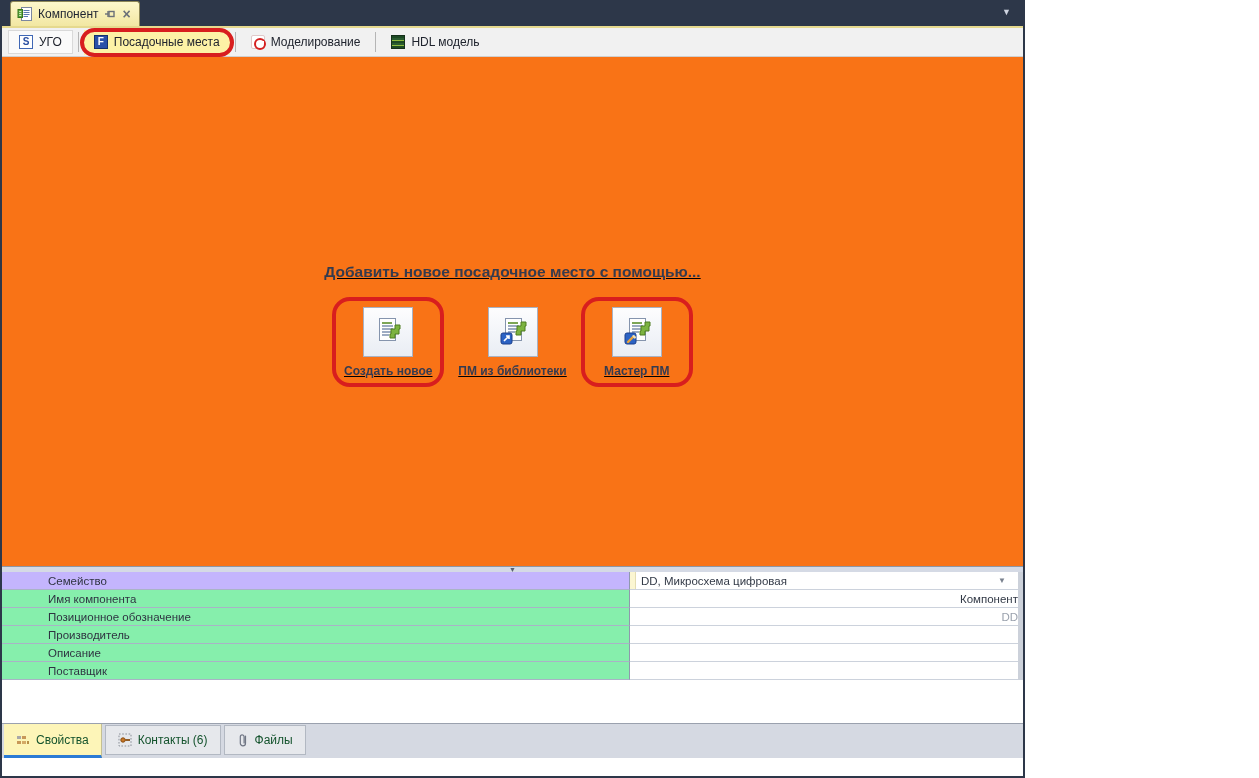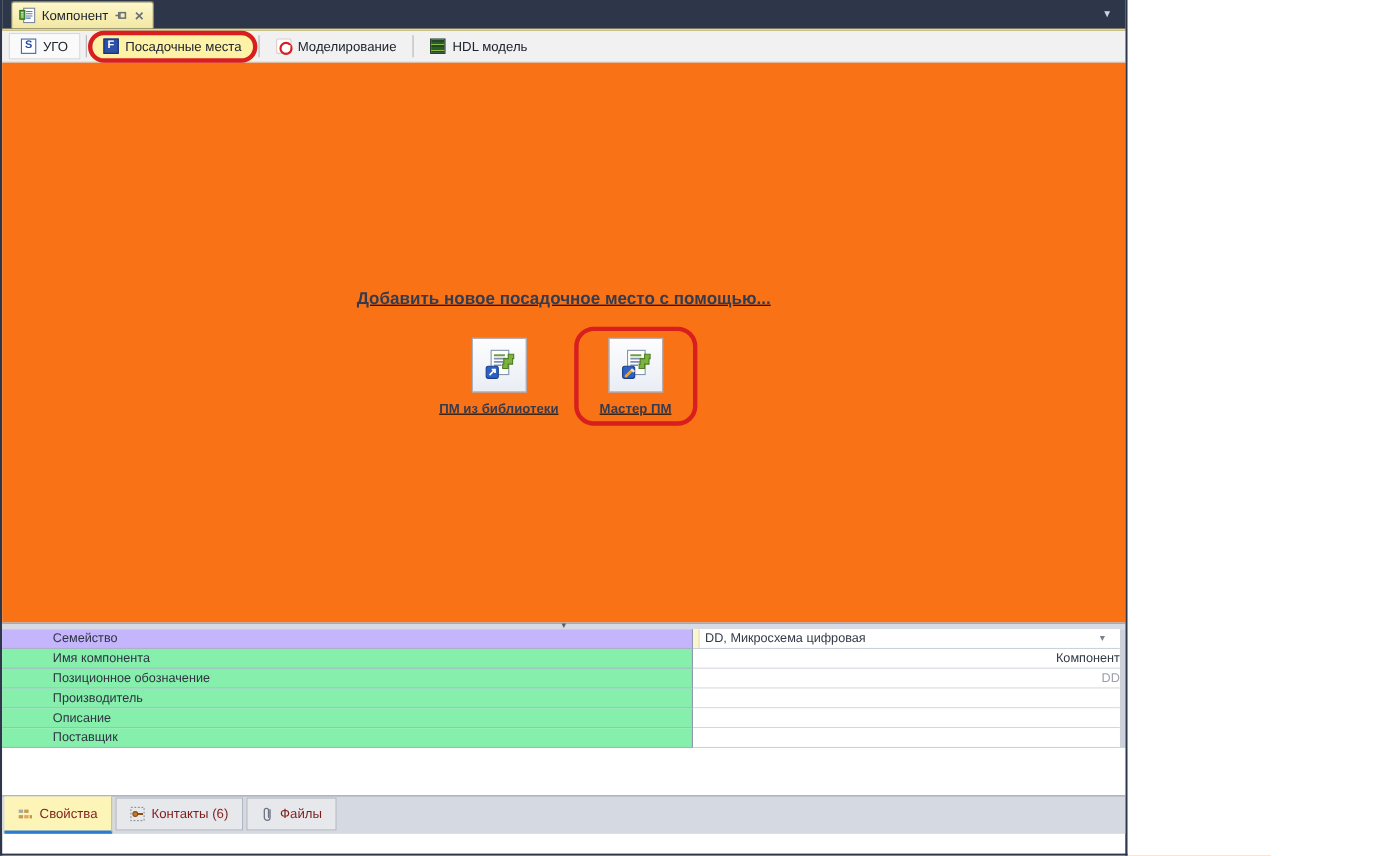--- a/index.html
+++ b/index.html
@@ -69,21 +69,21 @@
   .prop-row.selected .prop-value::before { content:''; position:absolute; left:0; top:0; bottom:0;
                 width:5px; background:#fbf6d2; border-right:1px solid #e4ddb2; }
   .prop-value.muted { color:#9aa1ad; }
   .value-dd { margin-left:auto; margin-right:12px; color:#7a828f; font-size:8px; line-height:1; }
 
   .blank-area { height:43px; background:#fff; flex:none; }
 
   
   .bottombar { height:35px; background:#d5d9e2; border-top:1px solid #9aa1ae;
                display:flex; align-items:flex-start; padding-left:2px; flex:none; }
-  .btab { display:flex; align-items:center; gap:6px; padding:0 12px; font-size:12px; color:#7f1d1d;
+  .btab { display:flex; align-items:center; gap:6px; padding:0 12px; font-size:12px; color:#14532d;
           white-space:nowrap; cursor:pointer; }
   .btab.active { height:34px; background:#fdf5b8; border-right:1px solid #c4bf93;
                  border-bottom:3px solid #2b7bd5; }
   .btab.inactive { height:30px; margin-left:3px; margin-top:1px; background:#e6e8ec; border:1px solid #b2b8c2; }
   .btab svg { flex:none; }
 </style>
 </head>
 <body>
 
 <div class="window">
@@ -132,20 +132,35 @@
     <div class="etab">
       <span class="ic-hdl"></span>
       <span>HDL модель</span>
     </div>
   </div>
 
   <div class="canvas">
     <div class="canvas-heading">Добавить новое посадочное место с помощью...</div>
     <div class="actions">
 
+      <div class="action">
+        <span class="red-oval"></span>
+        <span class="action-icon">
+          <svg width="34" height="34" viewBox="0 0 34 34">
+            <rect x="8.5" y="3.5" width="16" height="22" fill="#fff" stroke="#8594ad"></rect>
+            <line x1="11" y1="8" x2="21" y2="8" stroke="#6f9c45" stroke-width="1.8"></line>
+            <line x1="11" y1="11" x2="22" y2="11" stroke="#7e90af" stroke-width="1.5"></line>
+            <line x1="11" y1="14" x2="22" y2="14" stroke="#7e90af" stroke-width="1.5"></line>
+            <line x1="11" y1="17" x2="22" y2="17" stroke="#7e90af" stroke-width="1.5"></line>
+            <line x1="11" y1="20" x2="18" y2="20" stroke="#7e90af" stroke-width="1.5"></line>
+            <path d="M24 13 h4 v-4 h5 v4 h-1 v5 h-4 v4 h-5 v-4 h1 z" transform="translate(-4 1)" fill="#7cb340" stroke="#4e7d20"></path>
+          </svg>
+        </span>
+        <span class="action-label">Создать новое</span>
+      </div>
 
       <div class="action">
         <span class="action-icon">
           <svg width="34" height="34" viewBox="0 0 34 34">
             <rect x="9.5" y="3.5" width="16" height="22" fill="#fff" stroke="#8594ad"></rect>
             <line x1="12" y1="8" x2="22" y2="8" stroke="#6f9c45" stroke-width="1.8"></line>
             <line x1="12" y1="11" x2="23" y2="11" stroke="#7e90af" stroke-width="1.5"></line>
             <line x1="12" y1="14" x2="23" y2="14" stroke="#7e90af" stroke-width="1.5"></line>
             <line x1="12" y1="17" x2="19" y2="17" stroke="#7e90af" stroke-width="1.5"></line>
             <path d="M21 11 h4 v-4 h5 v4 h-1 v5 h-4 v4 h-5 v-4 h1 z" fill="#7cb340" stroke="#4e7d20"></path>

